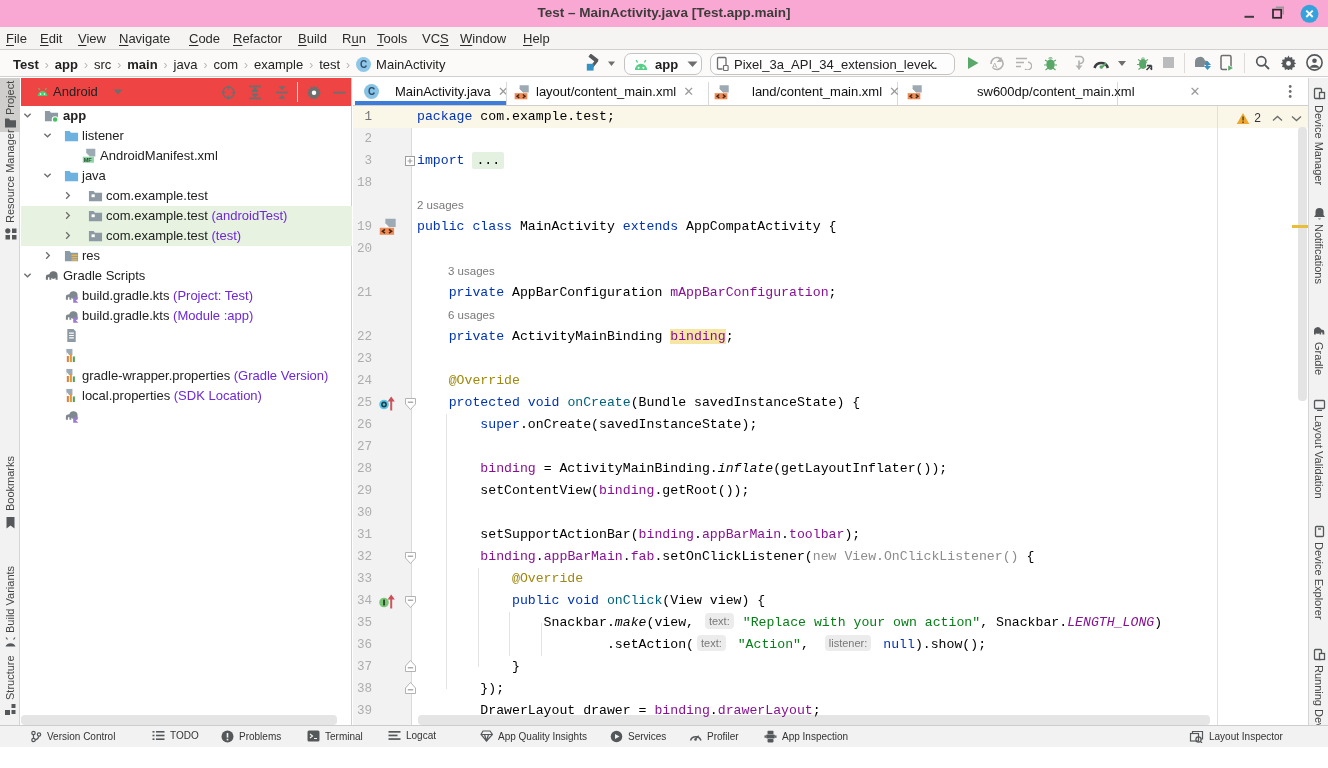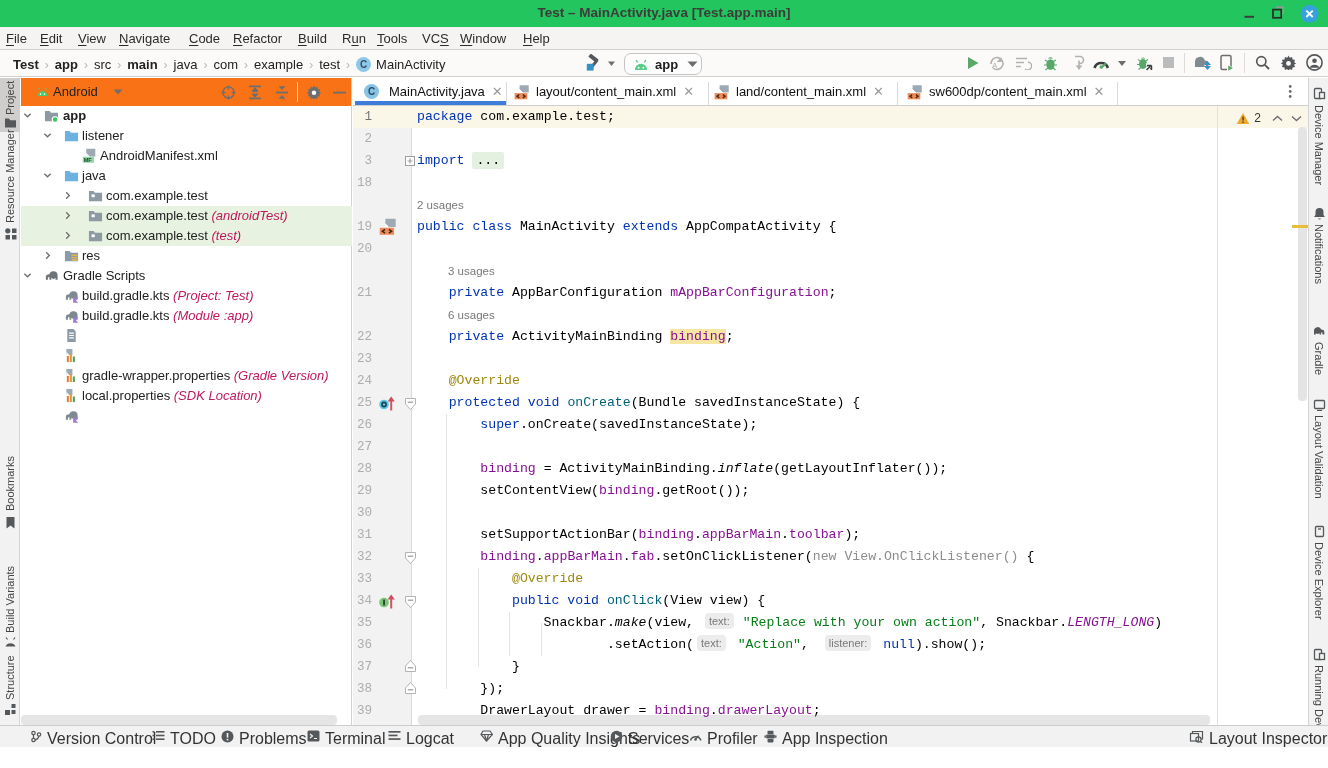--- a/index.html
+++ b/index.html
@@ -2,21 +2,21 @@
 <html><head>
 <meta charset="utf-8">
 <style>
 * { margin:0; padding:0; box-sizing:border-box; }
 html,body { width:1328px; height:768px; overflow:hidden; }
 body { font-family:"Liberation Sans", sans-serif; background:#fff; }
 #app { position:relative; width:1328px; height:768px; background:#fff; }
 .abs { position:absolute; }
 
 
-#titlebar { position:absolute; left:0; top:0; width:1328px; height:27px; background:#22c55e; }
+#titlebar { position:absolute; left:0; top:0; width:1328px; height:27px; background:#f9a8d4; }
 #title-text { position:absolute; left:0; right:0; top:5px; text-align:center; font-size:13.5px; font-weight:bold; color:#3E3C3A; }
 .winbtn { position:absolute; top:0; height:27px; }
 
 
 #menubar { position:absolute; left:0; top:27px; width:1328px; height:23px; background:#F5F4F2; border-bottom:1px solid #D2D0CE; }
 #menubar .mi { position:absolute; top:4px; font-size:13px; color:#2B2B2B; white-space:pre; }
 .mi u { text-decoration:underline; text-underline-offset:2px; }
 
 
 #toolbar { position:absolute; left:0; top:50px; width:1328px; height:27px; background:#FBFAF9; border-bottom:1px solid #D2D0CE; }
@@ -33,24 +33,24 @@
 .vstrip { position:absolute; top:0; width:20px; height:647px; background:#F2F2F2; }
 #lstrip { left:0; border-right:1px solid #D7D5D3; }
 #rstrip { left:1308px; border-left:1px solid #D7D5D3; }
 .vlabel { position:absolute; font-size:11px; color:#454545; white-space:nowrap; transform-origin:0 0; }
 .vlabel.up { transform:rotate(-90deg); left:4px; }
 .vlabel.down { transform:rotate(90deg); left:16px; }
 .stripicon { position:absolute; left:4px; width:13px; height:13px; }
 
 
 #project { position:absolute; left:21px; top:0; width:331px; height:647px; background:#fff; border-right:1px solid #D1D1D1; }
-#projhead { position:absolute; left:0; top:0; width:100%; height:28px; background:#f97316; }
+#projhead { position:absolute; left:0; top:0; width:100%; height:28px; background:#ef4444; }
 #tree { position:absolute; left:0; top:28px; width:100%; font-size:13px; color:#222; }
 .trow { position:absolute; height:20px; line-height:20px; width:331px; white-space:nowrap; }
-.trow .gray { color:#be185d;font-style:italic; }
+.trow .gray { color:#6d28d9; }
 .green-row { background:#E7F3E0; }
 .chev { position:absolute; width:9px; height:9px; }
 .ticon { position:absolute; width:15px; height:15px; top:2px; }
 .tlabel { position:absolute; top:0; }
 
 
 #editor { position:absolute; left:353px; top:0; width:955px; height:647px; background:#fff; }
 #tabbar { position:absolute; left:0; top:0; width:955px; height:28px; background:#fff; border-bottom:1px solid #CFCFCF; }
 .tsep { position:absolute; top:4px; width:1px; height:23px; background:#D9D9D9; }
 .tab { position:absolute; top:0; height:27px; display:flex; align-items:center; font-size:13px; color:#111; }
@@ -77,21 +77,21 @@
 
 #stripe { position:absolute; left:944px; top:0; width:11px; height:619px; }
 #thumb { position:absolute; left:945px; top:21px; width:9px; height:274px; background:#E4E4E4; border-radius:4px; }
 #wtick { position:absolute; left:939px; top:119px; width:16px; height:3px; background:#E8BE38; }
 
 
 #inspect { position:absolute; right:6px; top:3px; height:18px; display:flex; align-items:center; font-size:12px; color:#333; }
 
 
 #toolbot { position:absolute; left:0; top:725px; width:1328px; height:22px; background:#F2F2F2; border-top:1px solid #CFCDCB; }
-.bitem { position:absolute; top:4px; display:flex; align-items:flex-start; font-size:16px; color:#333; }
+.bitem { position:absolute; top:4px; display:flex; align-items:center; font-size:10px; color:#333; }
 .bitem svg { margin-right:5px; }
 #statusbar { position:absolute; left:0; top:747px; width:1328px; height:21px; background:#F2F2F2; border-top:1px solid #D5D3D1; font-size:12px; color:#444; }
 </style>
 </head>
 <body>
 <div id="app">
   <div id="titlebar">
     <div id="title-text">Test – MainActivity.java [Test.app.main]</div>
     <svg class="winbtn" style="left:1243px" width="14" height="27">
         <rect x="1.5" y="15.8" width="9.5" height="2" fill="#3D3D3D"></rect>
@@ -151,20 +151,28 @@
         <path d="M2 12 a6 6.2 0 0 1 12 0 z" fill="#57CE87"></path>
         <path d="M4.6 4.5 L3.2 2.2 M11.4 4.5 L12.8 2.2" stroke="#57CE87" stroke-width="1.4"></path>
         <circle cx="5.6" cy="9.7" r="1" fill="#fff"></circle>
           <circle cx="10.4" cy="9.7" r="1" fill="#fff"></circle>
       </svg>
       <span style="margin-left:6px;font-weight:bold;color:#1d1d1d">app</span>
       <svg style="margin-left:9px" width="11" height="6">
           <path d="M0.5 0.5 l10 0 l-5 5.5 z" fill="#6E6E6E"></path>
         </svg>
     </div>
+    <div class="wbox" style="left:710px;width:245px;">
+      <svg style="margin-left:4px;flex:none" width="15" height="16" viewBox="0 0 15 16">
+        <rect x="2.5" y="1.5" width="8.5" height="11.5" rx="1" fill="none" stroke="#6E6E6E" stroke-width="1.3"></rect>
+        <rect x="7.5" y="9" width="6" height="6" fill="#fff"></rect>
+        <rect x="8.5" y="9.5" width="4.6" height="5" rx="0.8" fill="none" stroke="#6E6E6E" stroke-width="1.2"></rect>
+      </svg>
+      <span style="margin-left:4px;white-space:nowrap;overflow:hidden;max-width:225px">Pixel_3a_API_34_extension_leve<span style="letter-spacing:-2px">k...</span></span>
+    </div>
     <svg class="abs" style="left:966px;top:6px" width="14" height="14">
         <path d="M2 1 L12.5 7 L2 13 Z" fill="#59A869"></path>
       </svg>
     <svg class="abs" style="left:988px;top:5px" width="17" height="16" fill="none">
       <path d="M3 9 a6 6 0 1 1 2 4" stroke="#B2B2B2" stroke-width="1.6"></path>
       <path d="M13.5 2 v5 h-5" fill="#B2B2B2" stroke="none"></path>
       <text x="4" y="13" font-size="8" fill="#B2B2B2" font-family="Liberation Sans">A</text>
     </svg>
     <svg class="abs" style="left:1015px;top:6px" width="17" height="14">
       <g stroke="#B2B2B2" stroke-width="1.5">
@@ -473,43 +481,43 @@
             <svg class="ticon" style="left:43px" width="15" height="15">
               <use href="#elephk"></use>
             </svg>
           </div>
       </div>
     </div>
     <div id="editor">
       <div id="tabbar">
         <div class="tab" style="left:2px;padding:0 12px 0 9px;background:#fff">
           <span style="display:inline-block;width:15px;height:15px;border-radius:50%;background:#87C3E4;color:#2A4A66;font-size:10px;font-weight:bold;text-align:center;line-height:15px;">C</span>
-          <span style="margin-left:10px">MainActivity.java</span>
+          <span style="margin-left:16px">MainActivity.java</span>
             <span class="x">✕</span>
         </div>
         <div class="abs" style="left:2px;top:23px;width:151px;height:4px;background:#3D7CD8"></div>
         <div class="tsep" style="left:153px"></div>
         <div class="tsep" style="left:355px"></div>
         <div class="tsep" style="left:544px"></div>
         <div class="tsep" style="left:764px"></div>
         <div class="tab" style="left:156px;padding:0 10px 0 5px;">
           <svg width="15" height="16" style="margin-top:1px">
               <use href="#xmlic"></use>
             </svg>
           <span style="margin-left:7px">layout/content_main.xml</span>
             <span class="x">✕</span>
         </div>
         <div class="tab" style="left:356px;padding:0 10px 0 5px;">
           <svg width="15" height="16" style="margin-top:1px">
               <use href="#xmlic"></use>
             </svg>
-          <span style="margin-left:7px">land/content_main.xml</span>
+          <span style="margin-left:23px">land/content_main.xml</span>
             <span class="x">✕</span>
         </div>
-        <div class="tab" style="left:549px;padding:0 10px 0 5px;">
+        <div class="tab" style="left:549px;padding:0 10px 0 5px;gap:48px;">
           <svg width="15" height="16" style="margin-top:1px">
               <use href="#xmlic"></use>
             </svg>
           <span style="margin-left:7px">sw600dp/content_main.xml</span>
             <span class="x">✕</span>
         </div>
         <svg class="abs" style="left:935px;top:6px" width="5" height="16">
             <circle cx="2.2" cy="2.5" r="1.4" fill="#6E6E6E"></circle>
             <circle cx="2.2" cy="7.5" r="1.4" fill="#6E6E6E"></circle>
             <circle cx="2.2" cy="12.5" r="1.4" fill="#6E6E6E"></circle>

